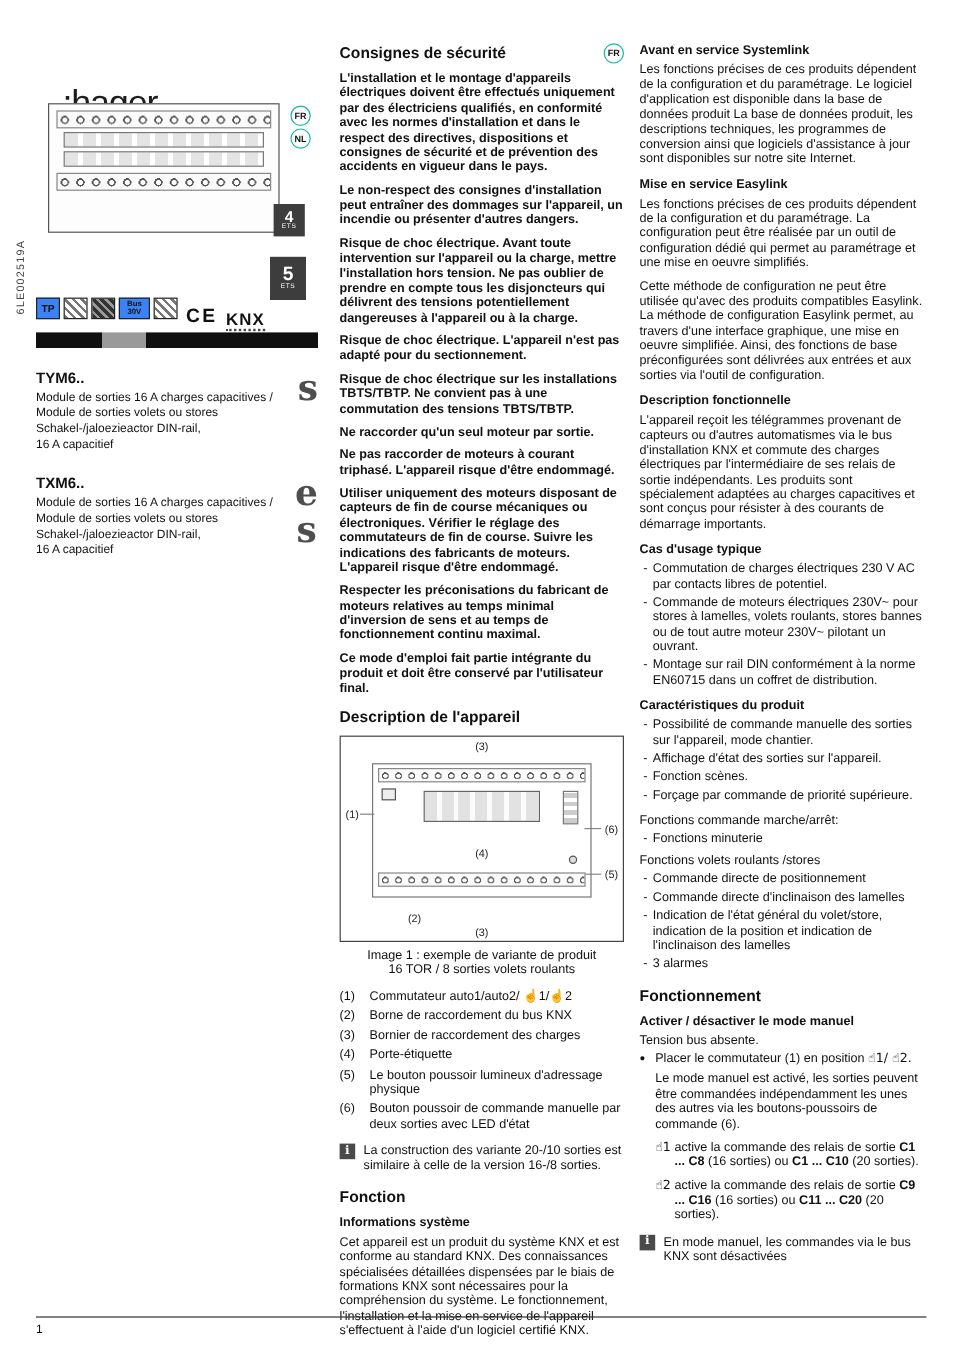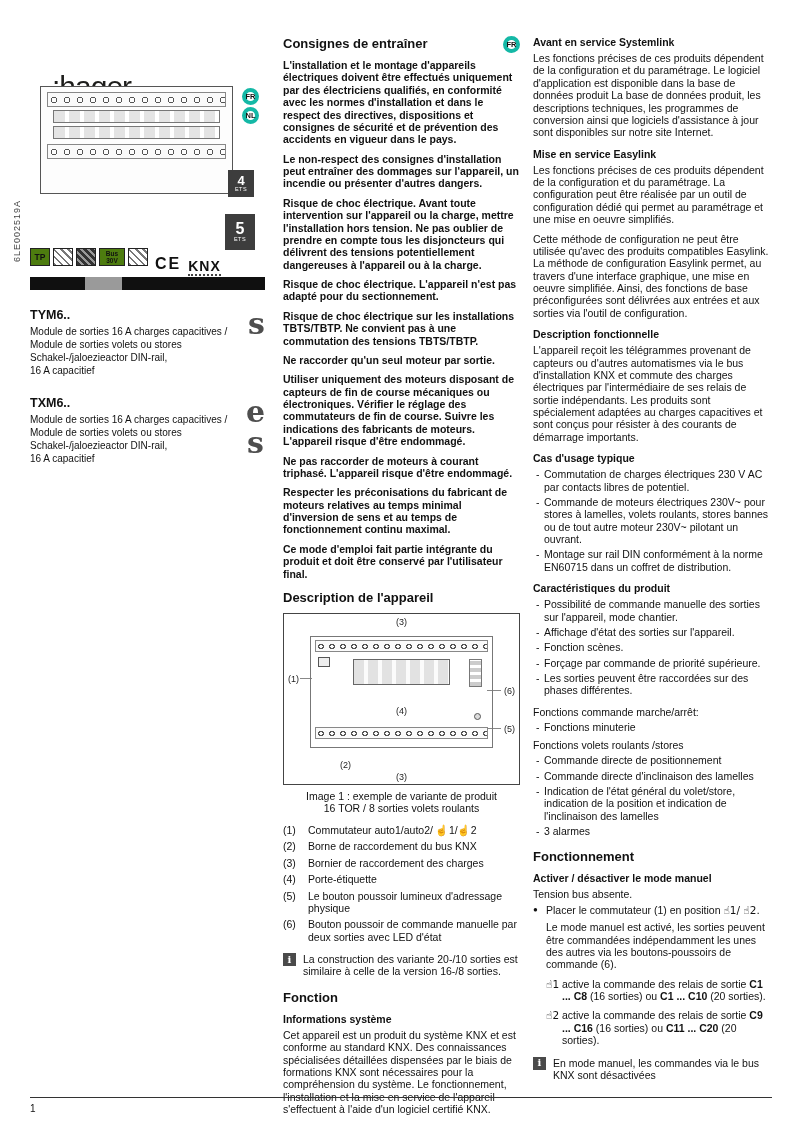--- a/index.html
+++ b/index.html
@@ -25,35 +25,35 @@
           letter-spacing:-1px; color:#1d1d1b;margin-top:40px; }
   .doc-code { position:absolute; left:-18px; top:232px; transform:rotate(-90deg);
               transform-origin:0 0; font-size:9px; letter-spacing:1px; color:#444; }
   .illus { position:absolute; left:10px; top:56px; width:193px; height:108px;
            border:1px solid #555; background:#fdfdfd; }
   .term-strip { height:15px; margin:5px 6px 2px; border:1px solid #888; background-color:#fafafa;
       background-image:radial-gradient(circle at 6px 7px, #fdfdfd 0 2.2px, #555 2.2px 3.4px, transparent 3.5px);
       background-size:13px 15px; background-repeat:repeat-x; }
   .i-panel { margin:3px 12px; height:13px; border:1px solid #777;
       background:repeating-linear-gradient(90deg,#e4e4e4 0 11px,#fff 11px 15px); }
-  .circle-badge { width:17px; height:17px; border:4px solid #14b8a6; border-radius:50%;
+  .circle-badge { width:17px; height:17px; border:1px solid #14b8a6; border-radius:50%;
       font-size:7.5px; font-weight:bold; display:flex; align-items:center; justify-content:center;
       background:#fff; }
   .lang-1 { position:absolute; left:212px; top:58px; }
   .lang-2 { position:absolute; left:212px; top:77px; }
   .ets { position:absolute; background:#3d3d3d; color:#fff; display:flex; flex-direction:column;
          align-items:center; justify-content:center; line-height:1; }
   .ets-1 { left:198px; top:140px; width:26px; height:27px; }
   .ets-2 { left:195px; top:184px; width:30px; height:36px; }
   .ets .n { font-weight:bold; font-size:13px; }
   .ets-2 .n { font-size:16px; }
   .ets .l { font-size:5.5px; letter-spacing:0.5px; }
   .media-row { position:absolute; left:0; top:208px; display:flex; gap:3px; align-items:center; }
   .m-box { height:18px; min-width:20px; border:1.2px solid #222; font-size:8.5px; font-weight:bold;
-           display:flex; align-items:center; justify-content:center; padding:0 2px; background:#4d7c0f; }
+           display:flex; align-items:center; justify-content:center; padding:0 2px; background:#3b82f6; }
   .hatch { background:repeating-linear-gradient(45deg,#777 0 2px,#fff 2px 5px); }
   .hatch-dark { background:repeating-linear-gradient(45deg,#333 0 3px,#999 3px 5px); }
   .bus { flex-direction:column; font-size:6.5px; line-height:1.1; width:26px; }
   .ce { font-size:16px; font-weight:bold; letter-spacing:2px; margin-left:4px;margin-top:13px; }
   .knx { font-size:14px; font-weight:bold; letter-spacing:1px; margin-left:4px;
          border-bottom:2px dotted #444;margin-top:20px; }
   .reg-bar { position:absolute; left:0; top:247px; width:235px; height:13px;
       background:linear-gradient(90deg,#101010 0 55px,#9a9a9a 55px 92px,#101010 92px 100%); }
   .product-block { position:absolute; left:0; width:235px; }
   .prod-tym { top:278px; }
@@ -169,41 +169,41 @@
 16 A capacitief</div>
       <div class="prod-badges">
         <span class="sys-badge">e</span>
         <span class="sys-badge">s</span>
       </div>
     </div>
   </div>
 
   <div class="col-mid">
     <div class="head-row">
-      <h2 class="h2">Consignes de entraîner</h2>
+      <h2 class="h2">Consignes de sécurité</h2>
       <span class="circle-badge">FR</span>
     </div>
 
     <div class="safety">
 
         <p class="p">L'installation et le montage d'appareils électriques doivent être effectués uniquement par des électriciens qualifiés, en conformité avec les normes d'installation et dans le respect des directives, dispositions et consignes de sécurité et de prévention des accidents en vigueur dans le pays.</p>
 
         <p class="p">Le non-respect des consignes d'installation peut entraîner des dommages sur l'appareil, un incendie ou présenter d'autres dangers.</p>
 
         <p class="p">Risque de choc électrique. Avant toute intervention sur l'appareil ou la charge, mettre l'installation hors tension. Ne pas oublier de prendre en compte tous les disjoncteurs qui délivrent des tensions potentiellement dangereuses à l'appareil ou à la charge.</p>
 
         <p class="p">Risque de choc électrique. L'appareil n'est pas adapté pour du sectionnement.</p>
 
         <p class="p">Risque de choc électrique sur les installations TBTS/TBTP. Ne convient pas à une commutation des tensions TBTS/TBTP.</p>
 
         <p class="p">Ne raccorder qu'un seul moteur par sortie.</p>
 
+        <p class="p">Ne pas raccorder de moteurs à courant triphasé. L'appareil risque d'être endommagé.</p>
+
         <p class="p">Utiliser uniquement des moteurs disposant de capteurs de fin de course mécaniques ou électroniques. Vérifier le réglage des commutateurs de fin de course. Suivre les indications des fabricants de moteurs. L'appareil risque d'être endommagé.</p>
-
-        <p class="p">Ne pas raccorder de moteurs à courant triphasé. L'appareil risque d'être endommagé.</p>
 
         <p class="p">Respecter les préconisations du fabricant de moteurs relatives au temps minimal d'inversion de sens et au temps de fonctionnement continu maximal.</p>
 
         <p class="p">Ce mode d'emploi fait partie intégrante du produit et doit être conservé par l'utilisateur final.</p>
       </div>
 
     <h2 class="h2" style="margin-top:10px">Description de l'appareil</h2>
 
     <figure class="fig">
       <span class="co" style="top:3px;left:50%;transform:translateX(-50%)">(3)</span>
@@ -309,21 +309,20 @@
       <div class="dash-list">
 
           <div class="item">Possibilité de commande manuelle des sorties sur l'appareil, mode chantier.</div>
 
           <div class="item">Affichage d'état des sorties sur l'appareil.</div>
 
           <div class="item">Fonction scènes.</div>
 
           <div class="item">Forçage par commande de priorité supérieure.</div>
 
-          <div class="item">Les sorties peuvent être raccordées sur des phases différentes.</div>
         </div>
     </div>
 
     <div class="plain-label">Fonctions commande marche/arrêt:</div>
     <div class="dash-list">
 
         <div class="item">Fonctions minuterie</div>
       </div>
 
     <div class="plain-label">Fonctions volets roulants /stores</div>

